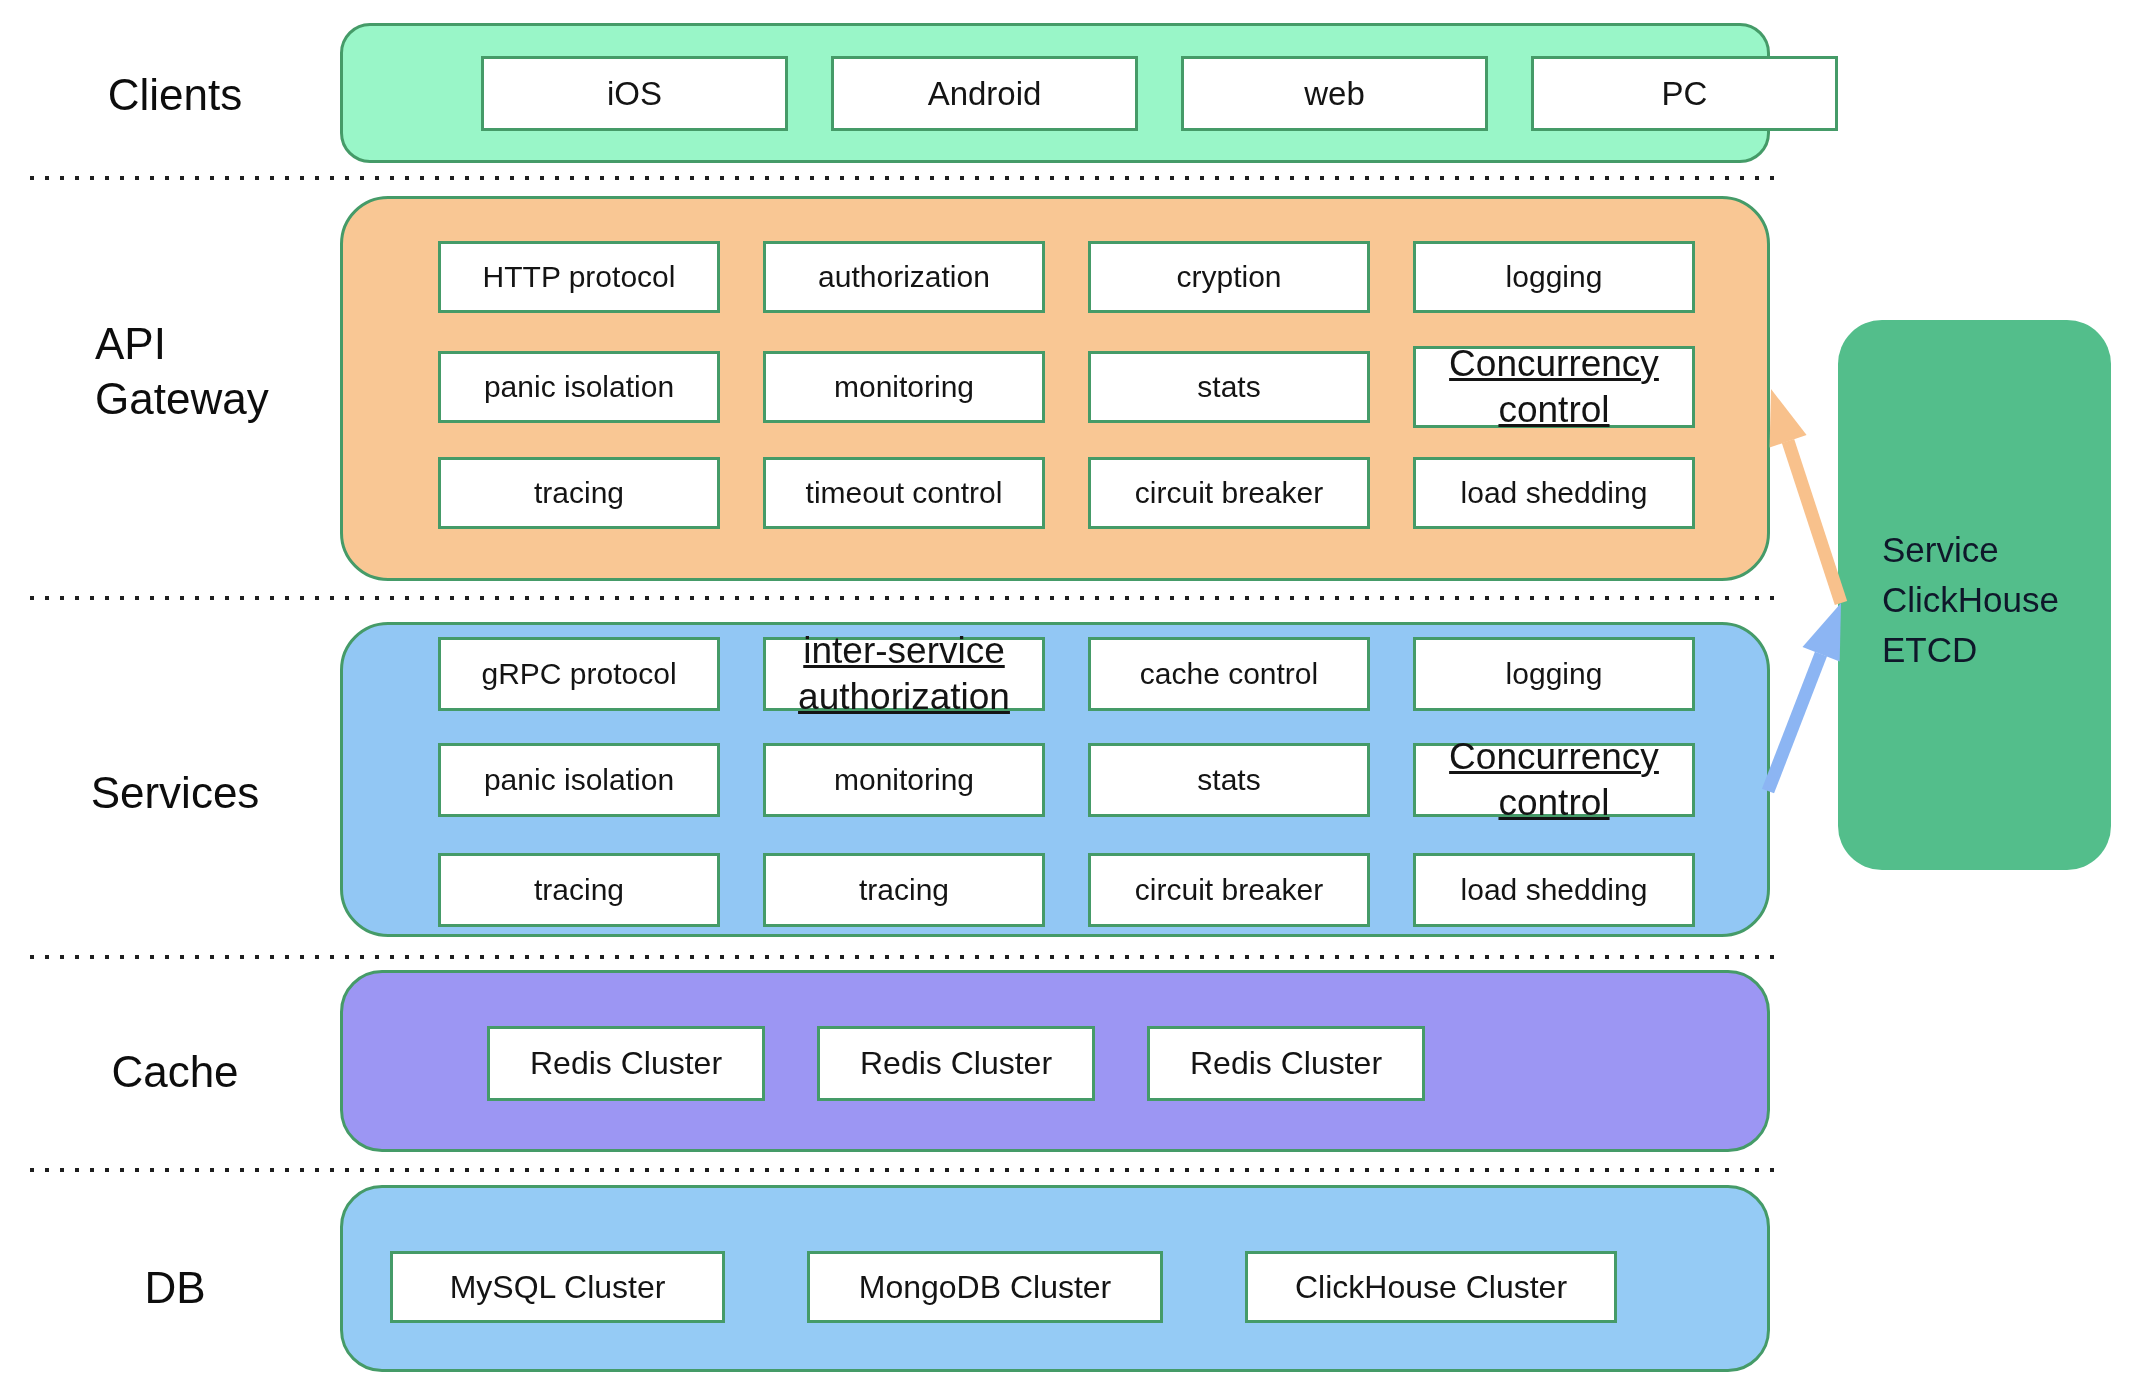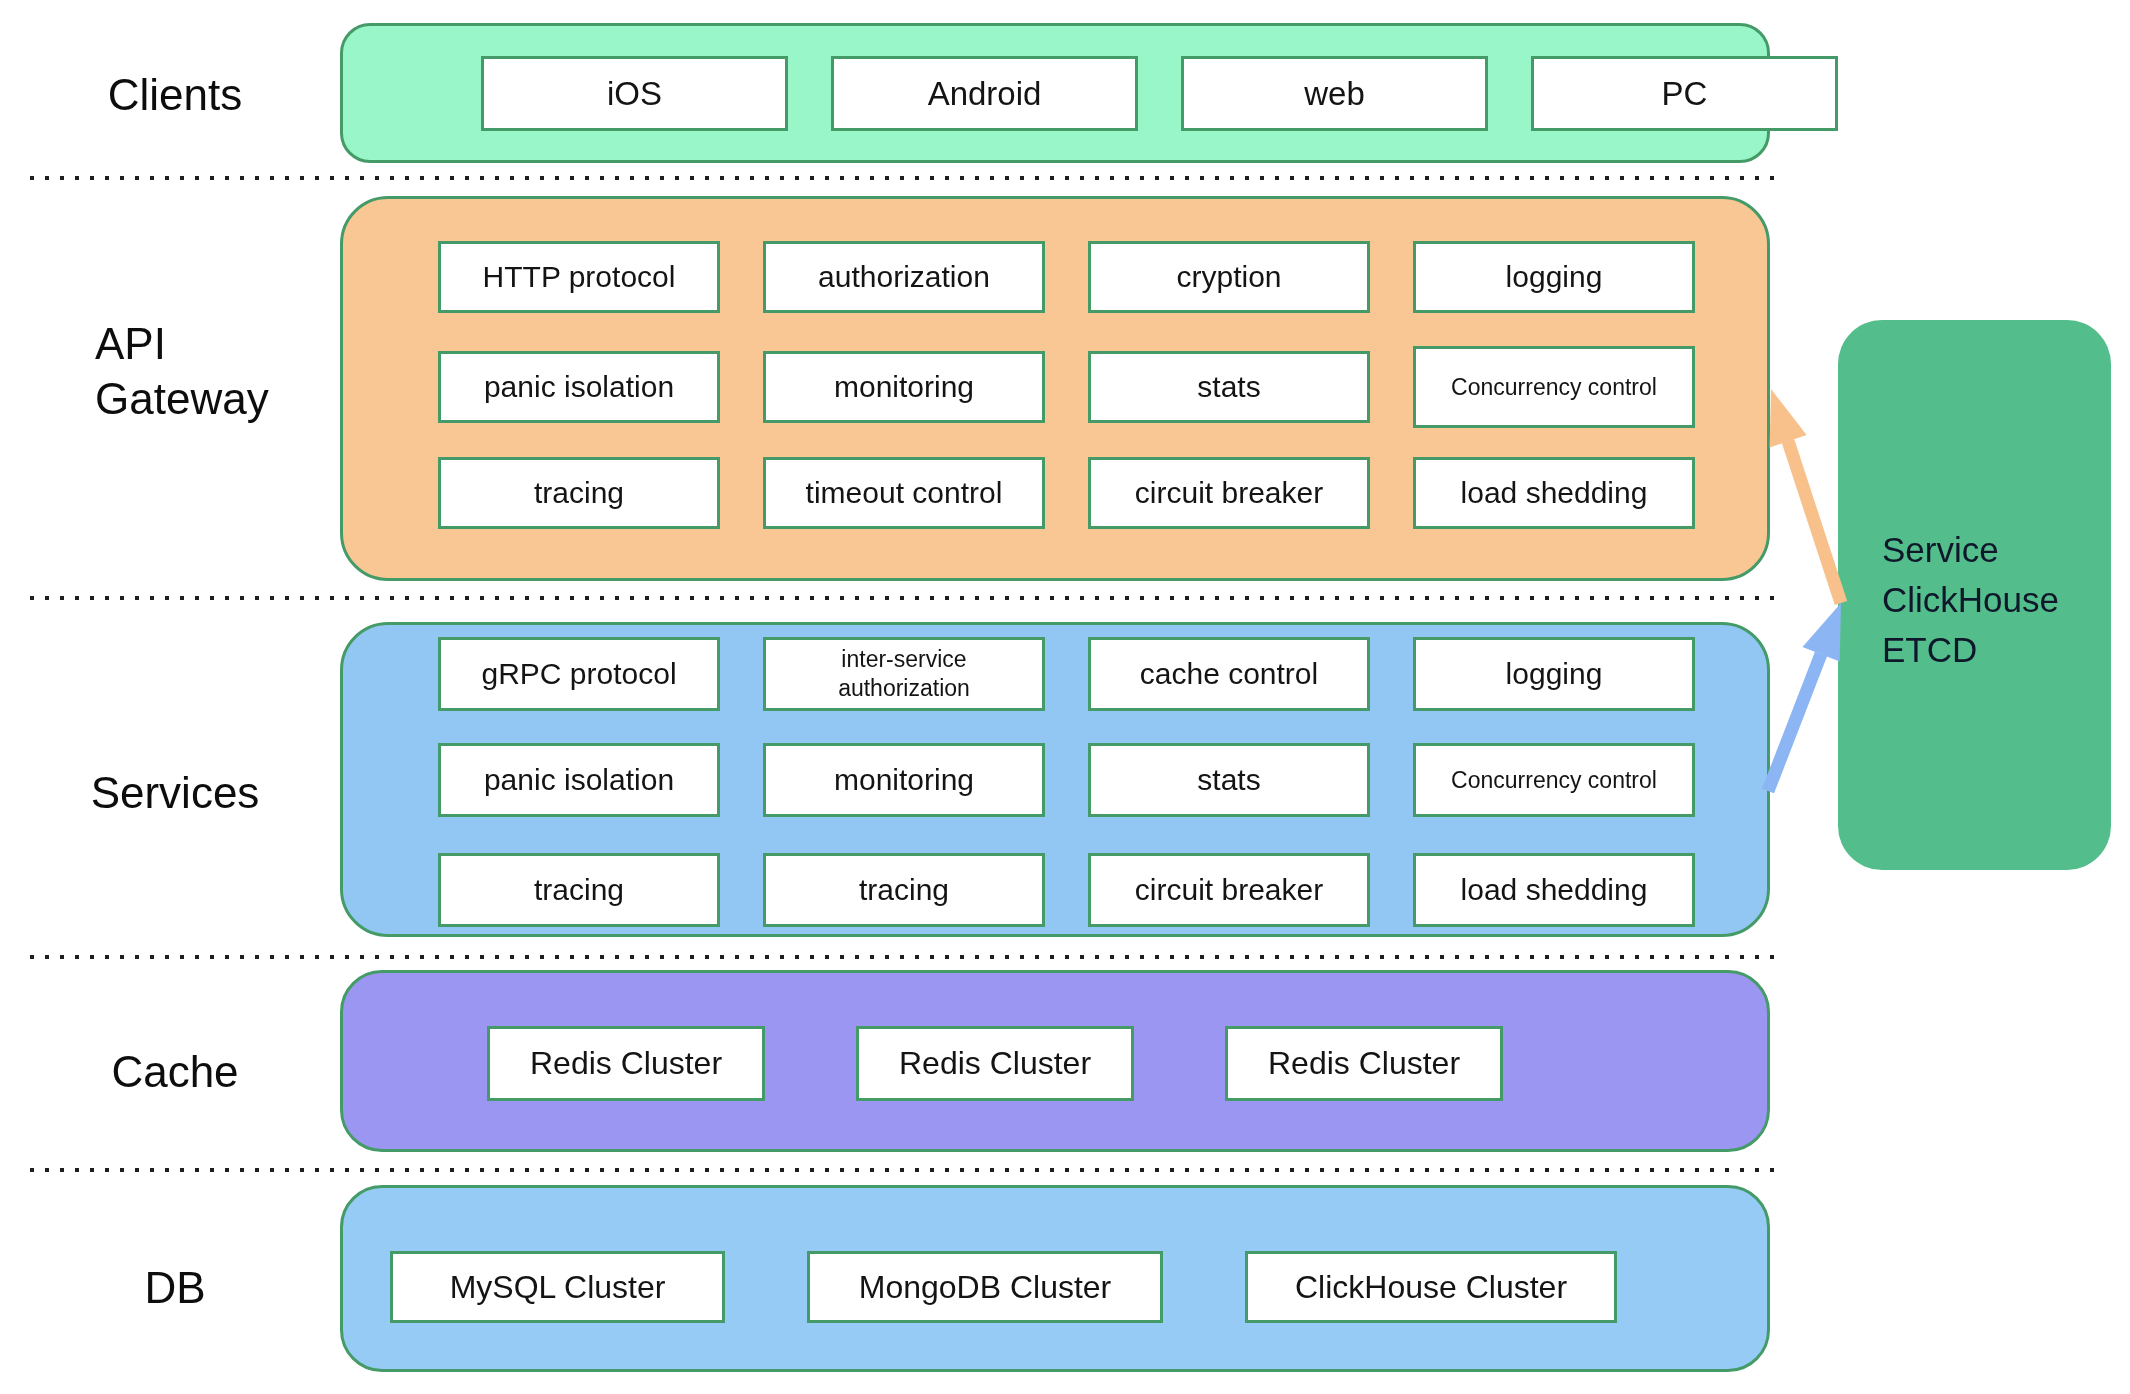--- a/index.html
+++ b/index.html
@@ -31,29 +31,29 @@
     display:flex; align-items:center; justify-content:center;
     font-size:30px; color:#141414; text-align:center;
   }
   
   .clients-row { position:absolute; top:30px; left:138px; display:flex; gap:43px; }
   .client-box { width:307px; height:75px; font-size:33px; }
   
   .grid-row { position:absolute; left:95px; display:flex; gap:43px; align-items:center; }
   .cell { flex:0 0 282px; width:282px; height:72px; }
   #layer-services .cell { height:74px; }
-  .cell.small { height:82px; font-size:23px; line-height:1.25; padding:18px 24px; }
+  .cell.small { height:82px; font-size:37px; line-height:1.25; padding:18px 24px;text-decoration:underline; }
   #layer-gateway  .grid-row.r1 { top:42px; }
   #layer-gateway  .grid-row.r2 { top:147px; }
   #layer-gateway  .grid-row.r3 { top:258px; }
   #layer-services .grid-row.r1 { top:12px; }
   #layer-services .grid-row.r2 { top:118px; }
   #layer-services .grid-row.r3 { top:228px; }
   
-  .cache-row { position:absolute; top:53px; left:144px; display:flex; gap:91px; }
+  .cache-row { position:absolute; top:53px; left:144px; display:flex; gap:52px; }
   .cache-box { width:278px; height:75px; font-size:32px; }
   .db-row { position:absolute; top:63px; left:47px; display:flex; gap:82px; }
   .db-box { height:72px; font-size:32px; }
   .db-box.b1 { width:335px; }
   .db-box.b2 { width:356px; }
   .db-box.b3 { width:372px;text-align:center; }
   
   .sep {
     position:absolute; left:30px; width:1748px; height:4px;
     background:repeating-linear-gradient(90deg, #1f1f1f 0 4px, transparent 4px 15px);

